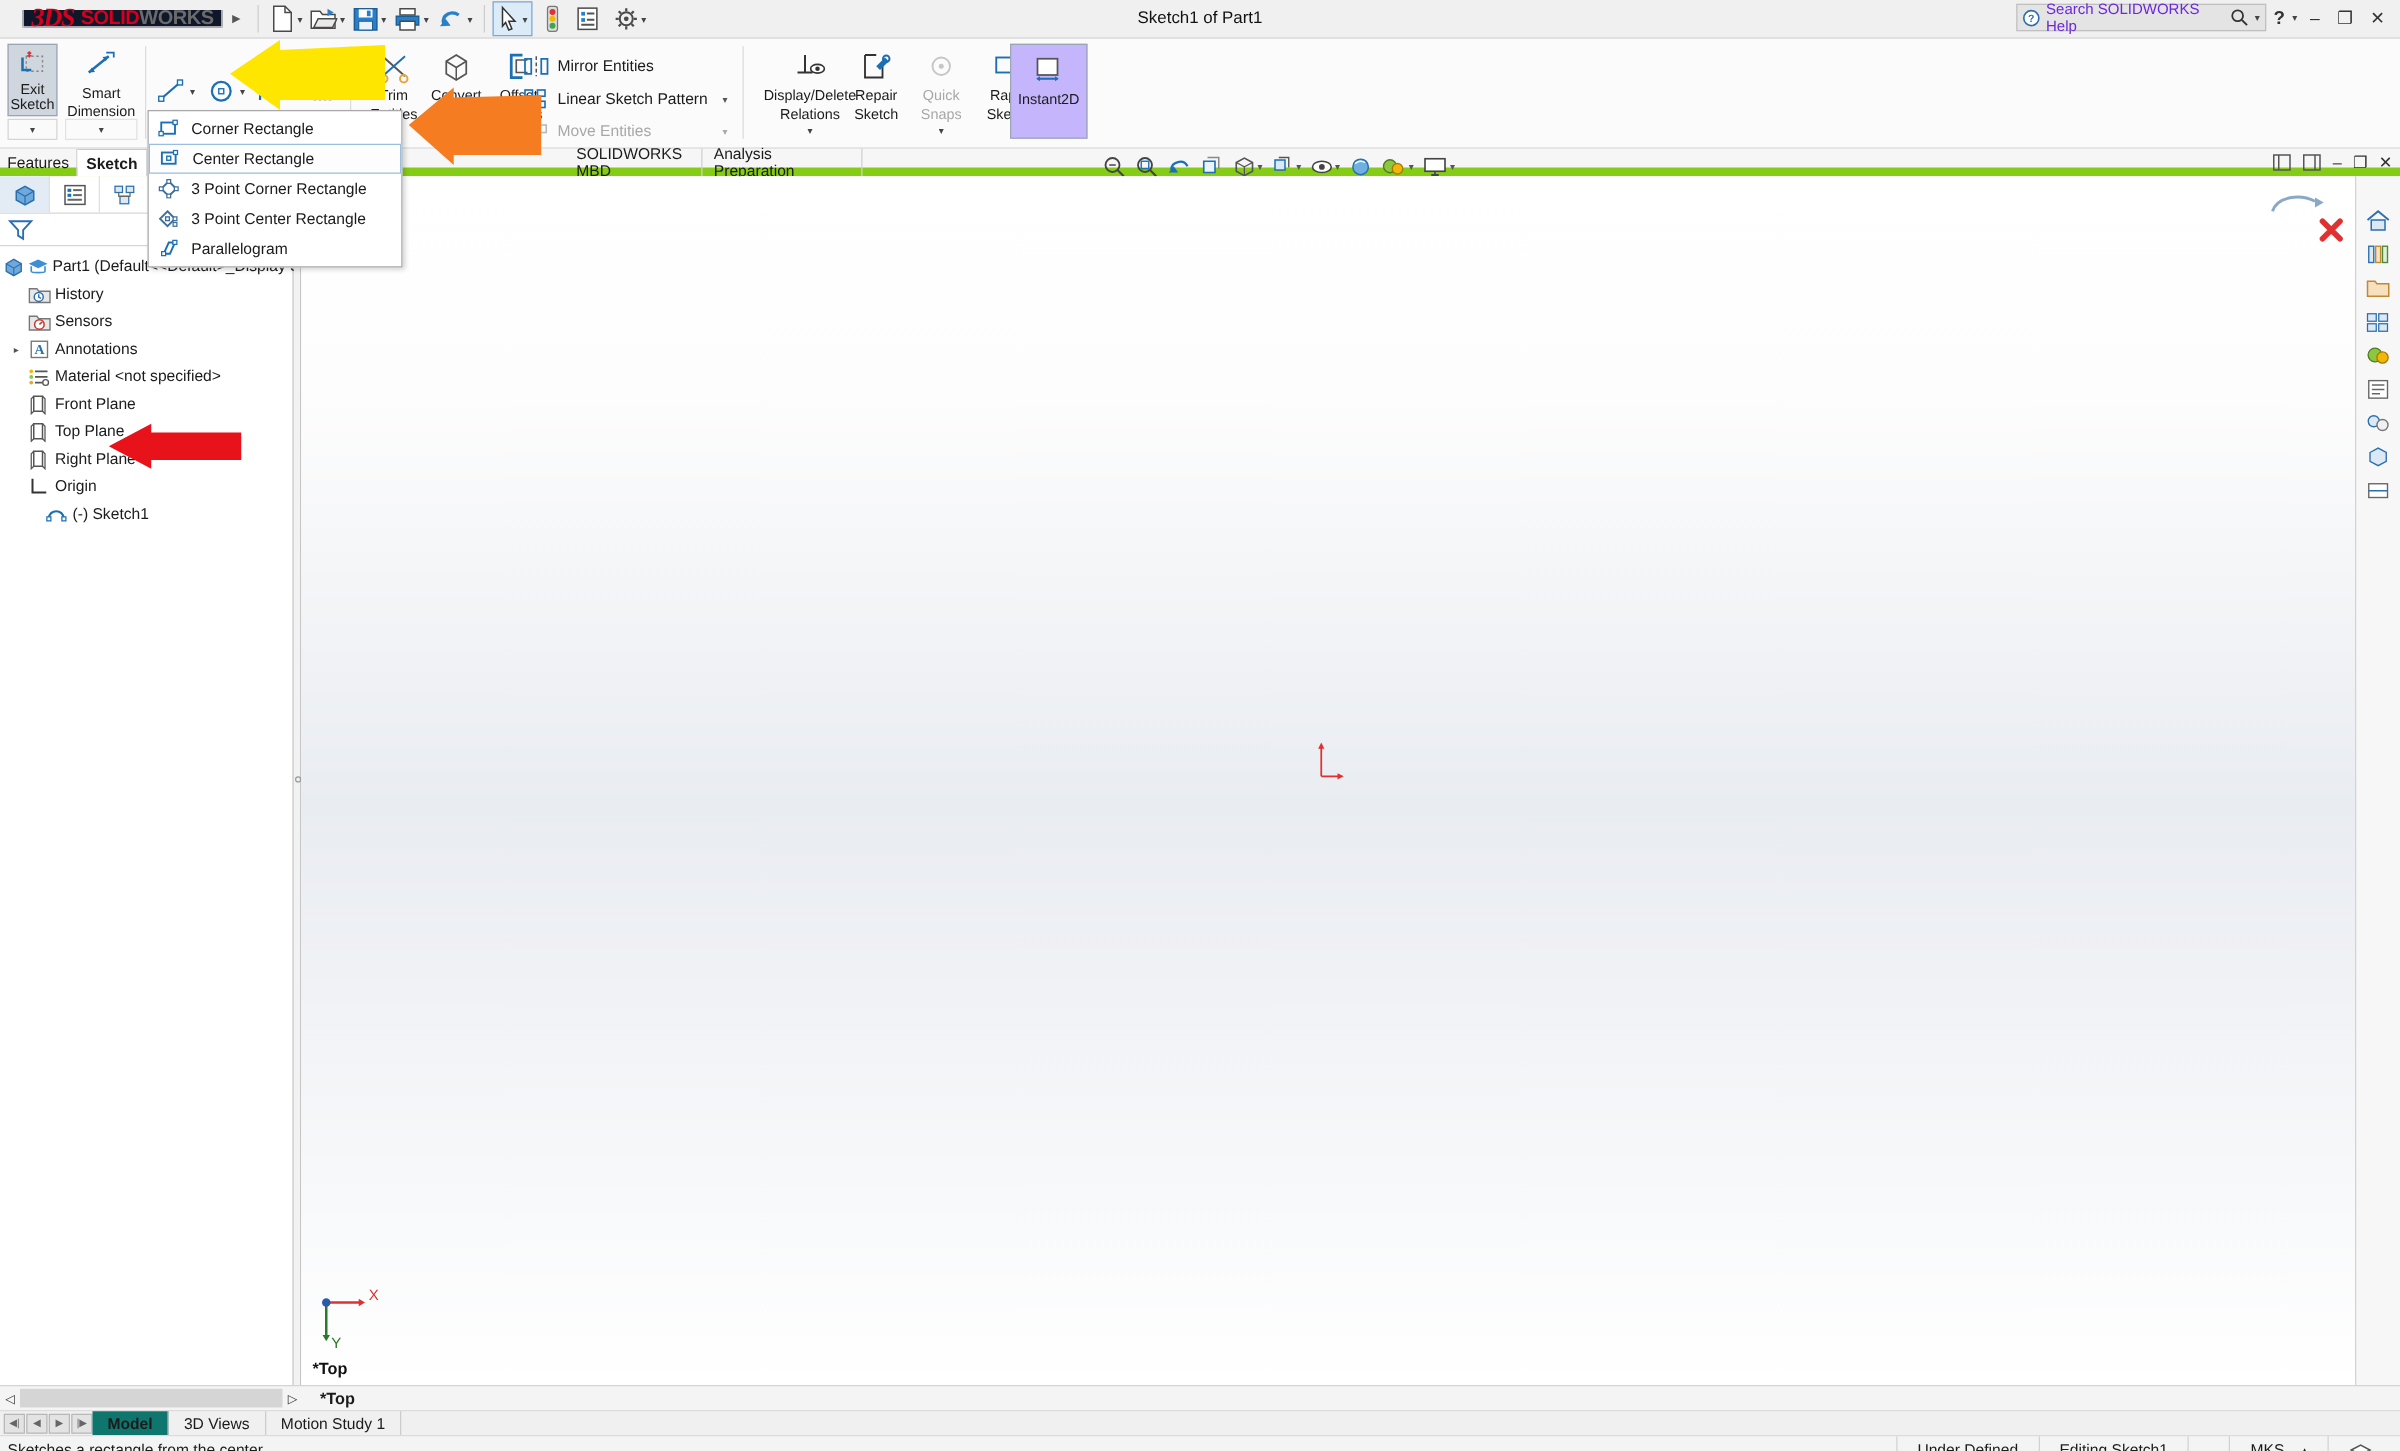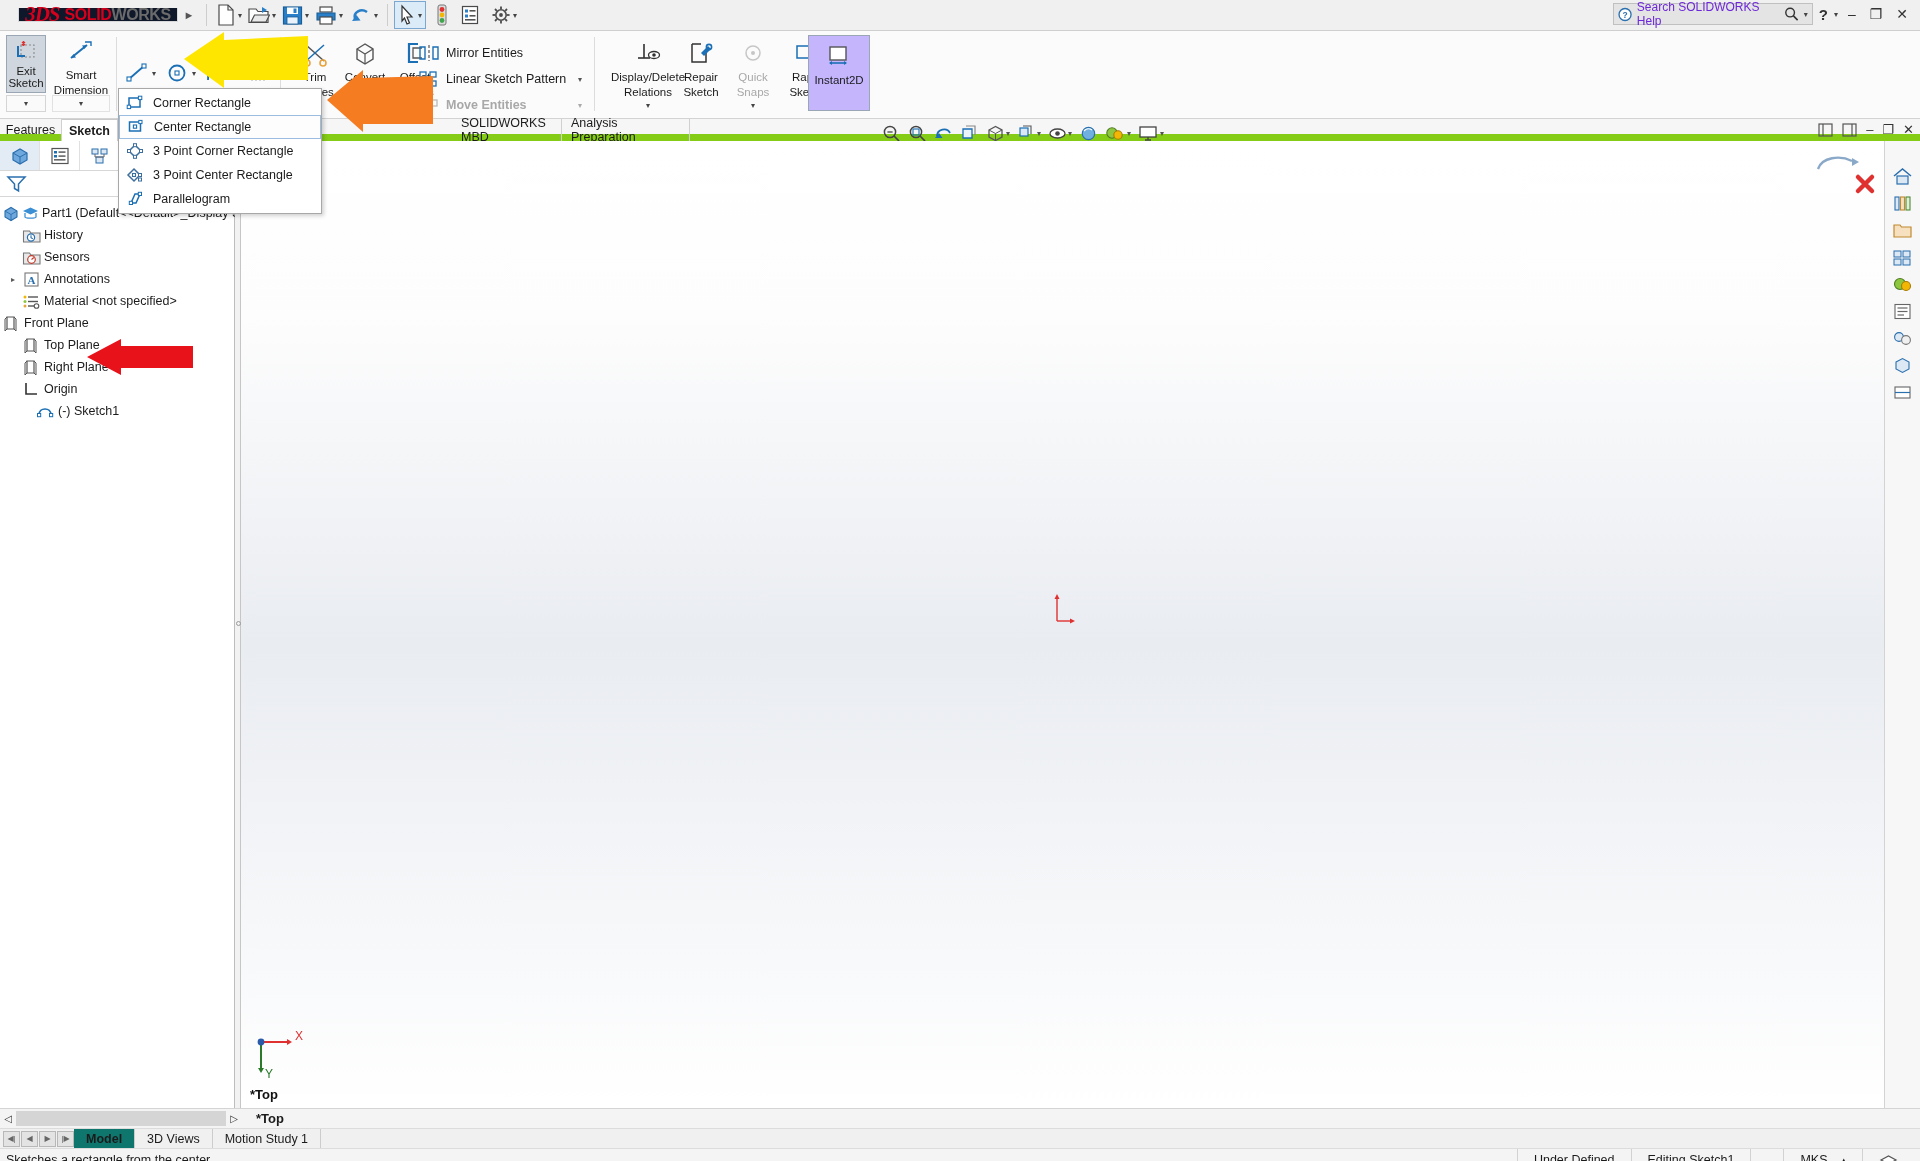--- a/index.html
+++ b/index.html
@@ -94,21 +94,21 @@
   .exit-sketch-dd {
     position: absolute; left: 6px; top: 64px; width: 40px; height: 17px;
     border: 1px solid #d5d5d5; background: #fafafa;
     display:flex; align-items:center; justify-content:center; font-size: 8px; color:#444;
   }
 
   .rowbtn {
     position: absolute; display: flex; align-items: center; gap: 6px;
     font-size: 12.5px; height: 19px;
   }
-  .rowbtn.dis { color: #a8a8a8; font-weight: bold; }
+  .rowbtn.dis { color: #a8a8a8; }
 
   
   .toolcell {
     position:absolute; display:flex; align-items:center; gap:2px;
   }
   .toolcell .caret { font-size:8px; color:#444; }
   .toolbox { width: 26px; height: 24px; display:flex; align-items:center; justify-content:center; }
   .toolbox.sel { border: 1px solid #7ba7d0; background: #dcebf8; }
 
   
@@ -353,20 +353,21 @@
             <line x1="16" y1="10" x2="18.5" y2="10"></line>
           <line x1="4" y1="4" x2="5.8" y2="5.8"></line>
             <line x1="14.2" y1="14.2" x2="16" y2="16"></line>
           <line x1="16" y1="4" x2="14.2" y2="5.8"></line>
             <line x1="4" y1="16" x2="5.8" y2="14.2"></line>
         </g>
       </svg>
       <span class="caret">▾</span>
     </div>
 
+    <div class="title-center">Sketch1 of Part1</div>
 
     <div class="help-area">
       <div class="search-box">
         <svg width="15" height="15" viewBox="0 0 15 15">
           <circle cx="7.5" cy="7.5" r="6.4" fill="#fff" stroke="#2a6fae" stroke-width="1.4"></circle>
           <text x="7.5" y="11" font-size="9" text-anchor="middle" fill="#2a6fae" font-family="Liberation Sans, sans-serif" font-weight="bold">?</text>
         </svg>
         <span class="ph">Search SOLIDWORKS Help</span>
         <svg width="16" height="16" viewBox="0 0 16 16">
           <circle cx="6.5" cy="6.5" r="4.6" fill="none" stroke="#333" stroke-width="1.5"></circle>
@@ -805,21 +806,21 @@
             <circle cx="3" cy="8.5" r="1.5" fill="#8dc63f"></circle>
             <line x1="6" y1="8.5" x2="16" y2="8.5" stroke="#555" stroke-width="1.4"></line>
             <circle cx="3" cy="13" r="1.5" fill="#e8a33d"></circle>
             <line x1="6" y1="13" x2="12" y2="13" stroke="#555" stroke-width="1.4"></line>
             <circle cx="14.5" cy="13" r="2.3" fill="none" stroke="#555" stroke-width="1.1"></circle>
           </svg>
         </span>
         <span class="lbl">Material &lt;not specified&gt;</span>
       </div>
 
-      <div class="tnode" style="">
+      <div class="tnode" style="padding-left:20px;">
         <span class="ic">
           <svg width="19" height="17" viewBox="0 0 19 17">
             <path d="M5 2 h7 v12 h-7 z" fill="none" stroke="#555" stroke-width="1.2"></path>
             <path d="M5 2 l-2 2 v12 l2 -2 M12 2 l2 2 v12 l-2 -2" fill="none" stroke="#555" stroke-width="1"></path>
           </svg>
         </span>
         <span class="lbl">Front Plane</span>
       </div>
 
       <div class="tnode" style="padding-left:20px;">

